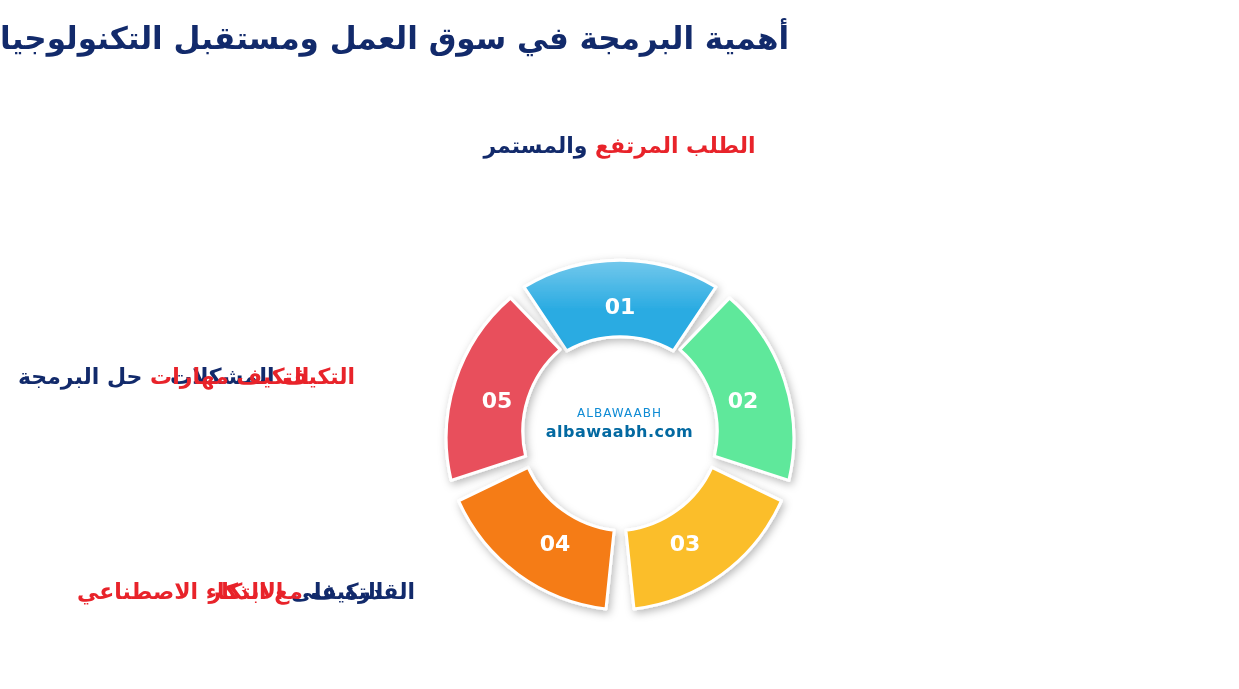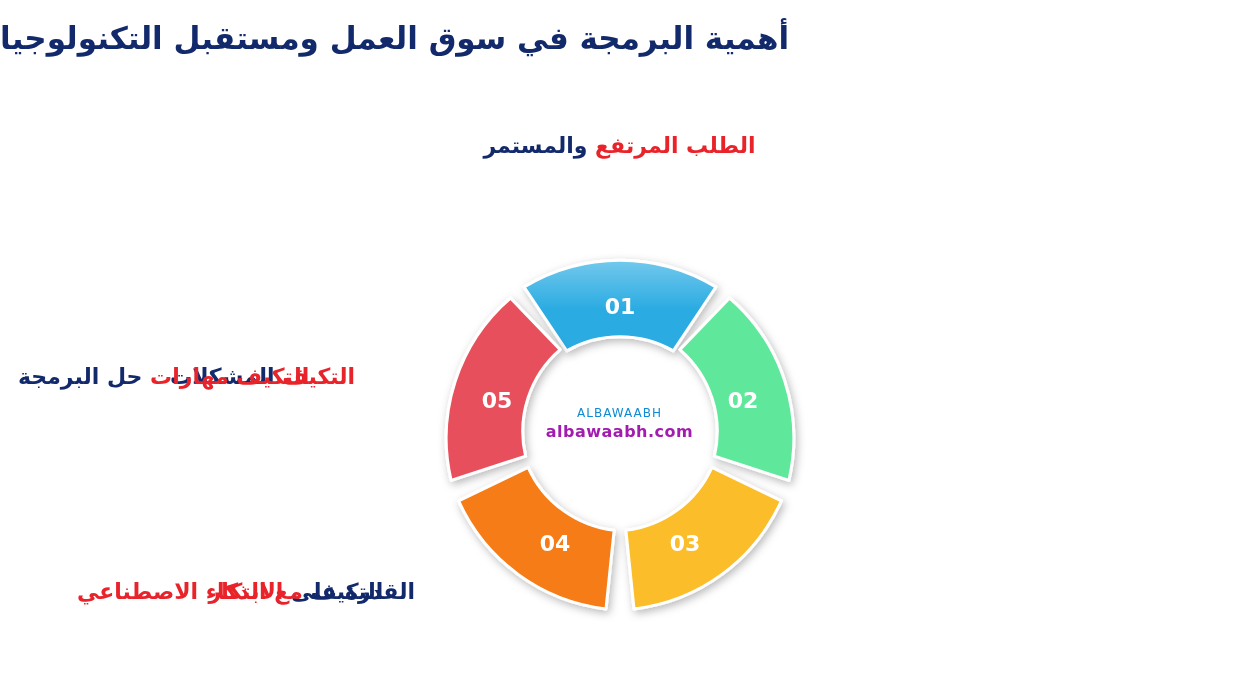--- a/index.html
+++ b/index.html
@@ -75,21 +75,21 @@
     position: relative;
     display: inline-block;
   }
   .logo-sub-ar {
     color: #0f8bd4;
     font-size: 12px;
     letter-spacing: 1px;
     margin-top: -4px;
   }
   .logo-domain {
-    color: #a21caf;
+    color: #0369a1;
     font-size: 16px;
     font-weight: bold;
     letter-spacing: 0.5px;
     margin-top: 2px;
     direction: ltr;
   }
 
   
   .label {
     position: absolute;

